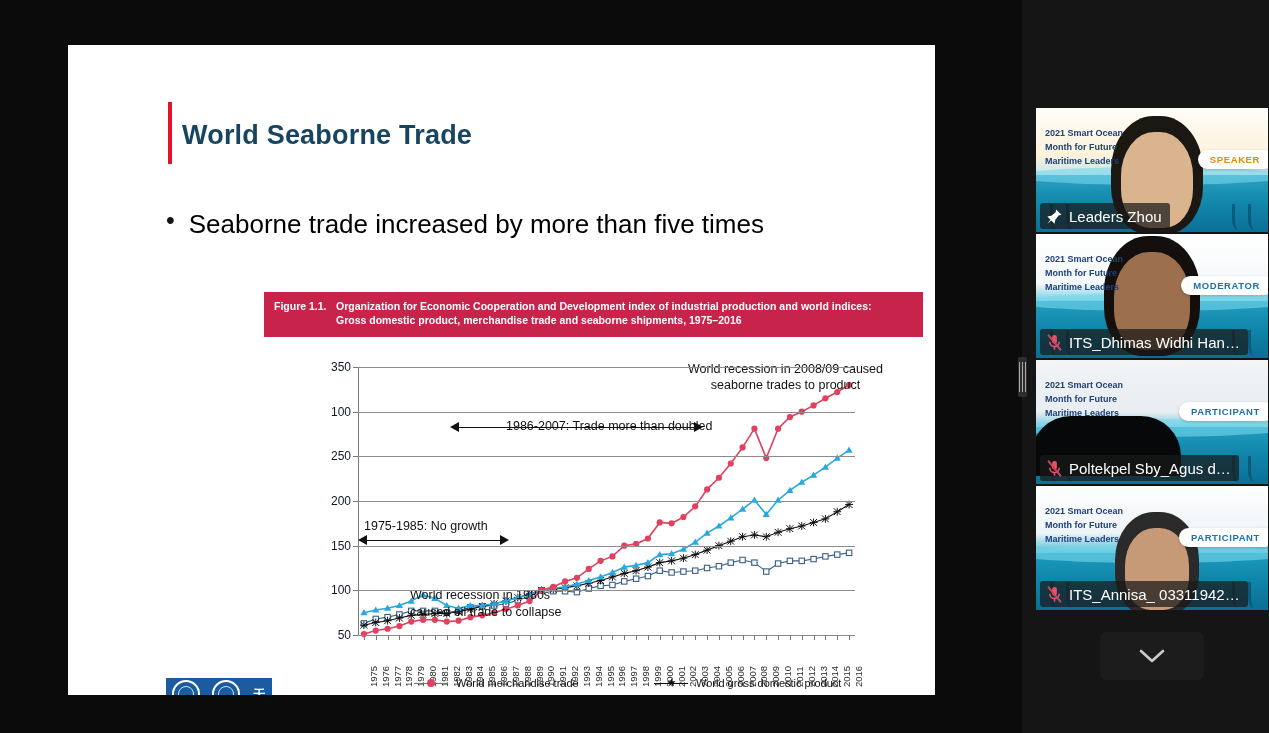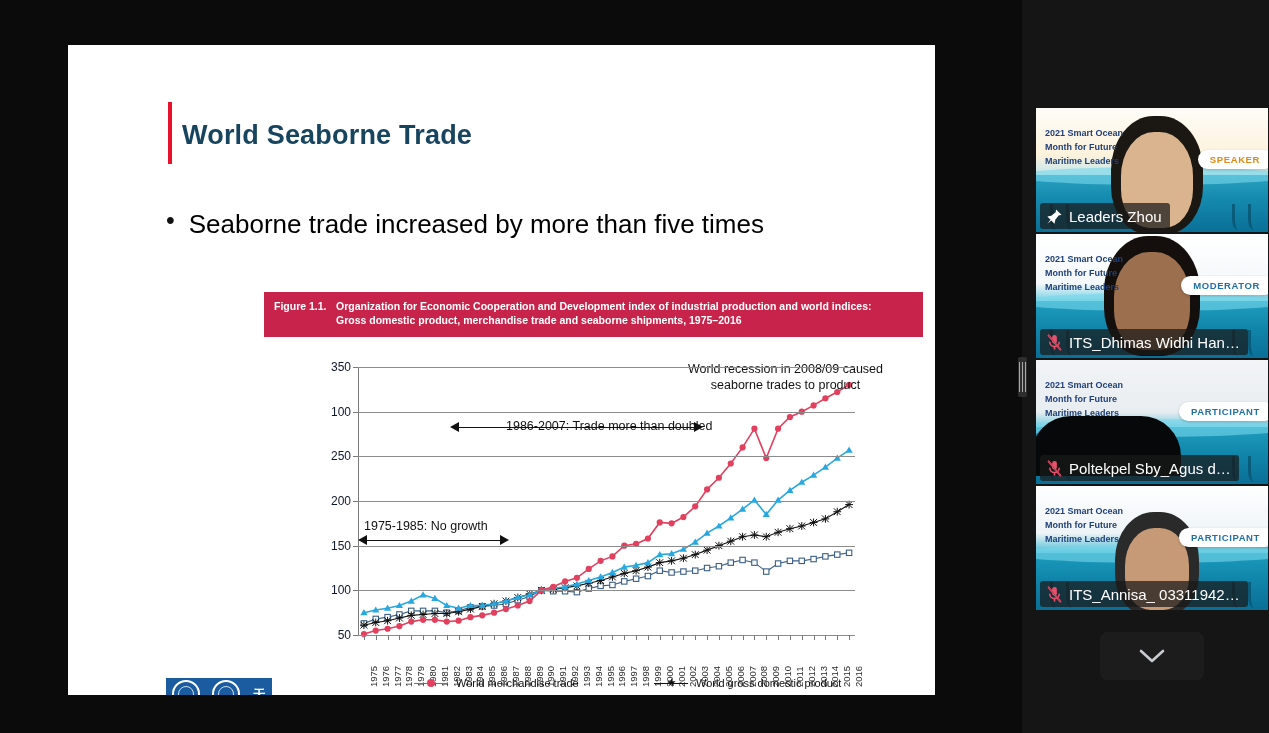--- a/index.html
+++ b/index.html
@@ -326,20 +326,24 @@
             <div class="ann ann-1986">1986-2007: Trade more than doubled</div>
             <div class="arrow-line" style="left:100px;top:60px;width:238px;"></div>
             <div class="arrowhead ah-left" style="left:92px;top:55px;"></div>
             <div class="arrowhead ah-right" style="left:336px;top:55px;"></div>
 
             <div class="ann ann-nogrowth">1975-1985: No growth</div>
             <div class="arrow-line" style="left:8px;top:173px;width:136px;"></div>
             <div class="arrowhead ah-left" style="left:0px;top:168px;"></div>
             <div class="arrowhead ah-right" style="left:142px;top:168px;"></div>
 
+            <div class="ann ann-1980s">
+              <div>World recession in 1980s</div>
+              <div>caused oil trade to collapse</div>
+            </div>
           <div class="gridline" style="top: 268px;"></div>
               <div class="ytick-mark" style="top: 268px;"></div>
               <div class="ytick-lab" style="top: 268px;">50</div>
               <div class="gridline" style="top: 223.333px;"></div>
               <div class="ytick-mark" style="top: 223.333px;"></div>
               <div class="ytick-lab" style="top: 223.333px;">100</div>
               <div class="gridline" style="top: 178.667px;"></div>
               <div class="ytick-mark" style="top: 178.667px;"></div>
               <div class="ytick-lab" style="top: 178.667px;">150</div>
               <div class="gridline" style="top: 134px;"></div>

